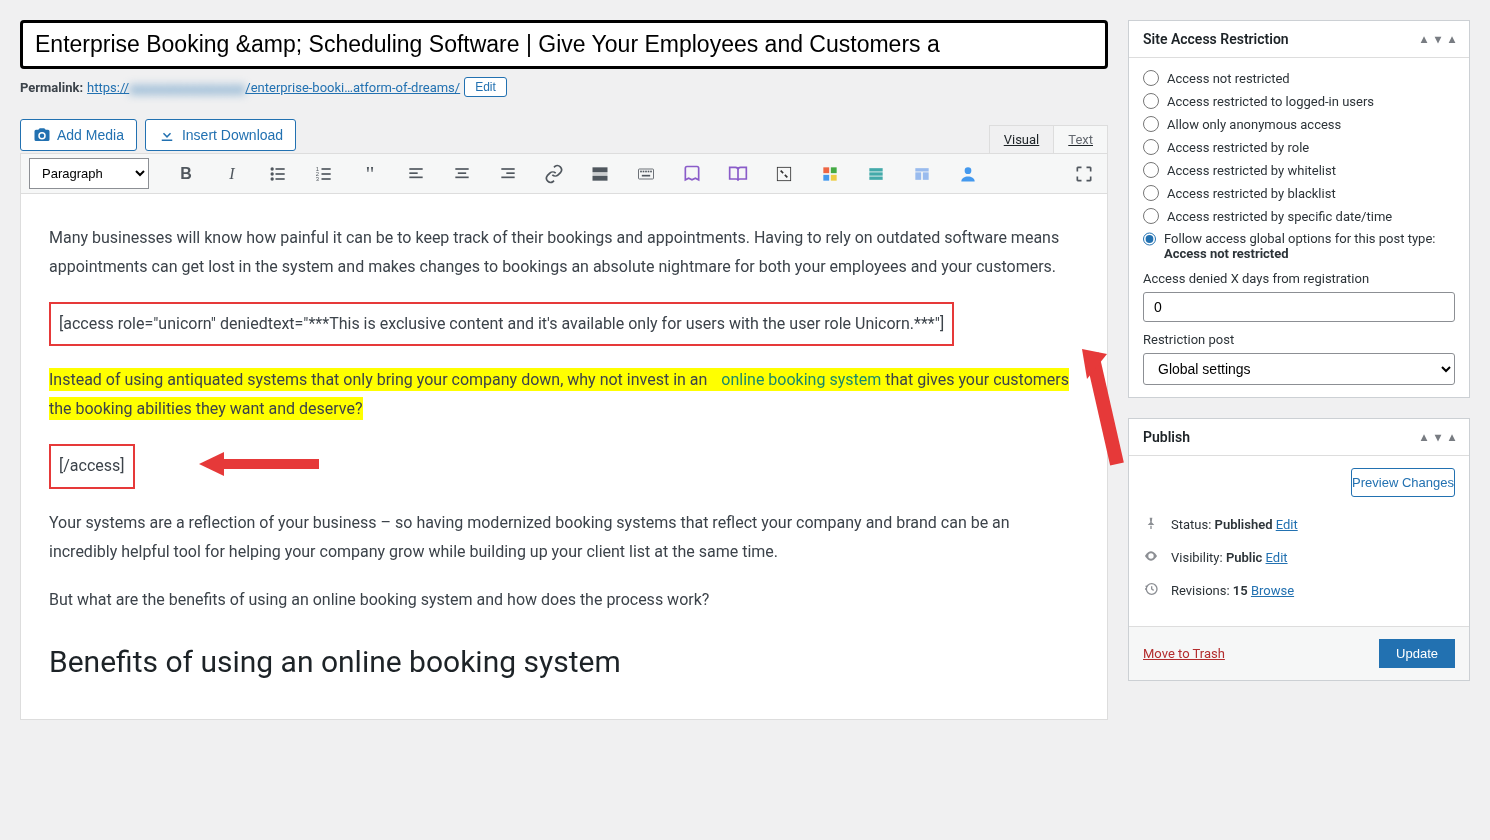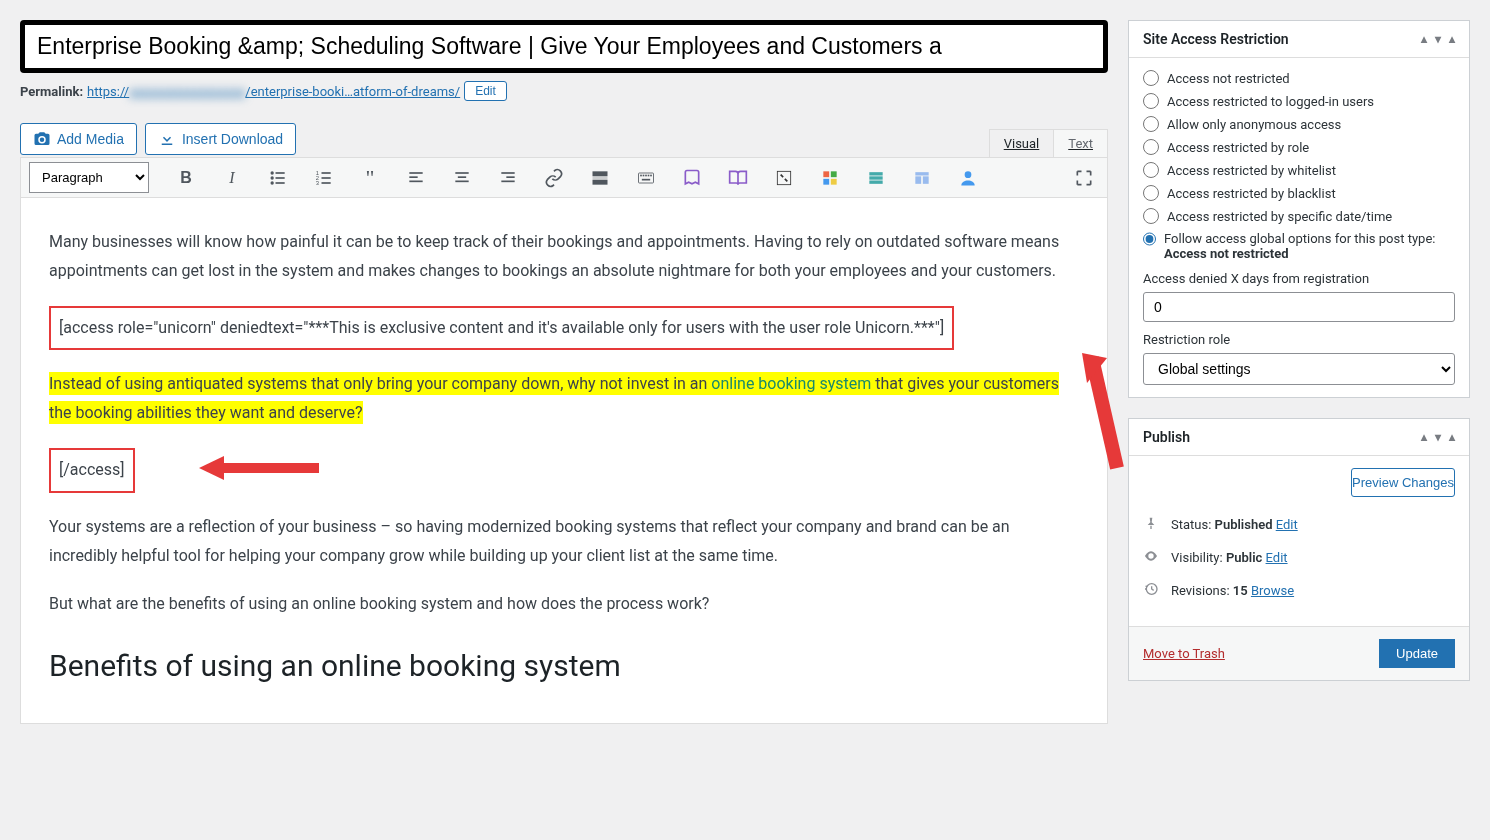--- a/index.html
+++ b/index.html
@@ -1,21 +1,21 @@
 <!DOCTYPE html>
 <html><head>
 <meta charset="utf-8">
 <style>
 * { box-sizing: border-box; margin: 0; padding: 0; }
 body { font-family: -apple-system, BlinkMacSystemFont, "Segoe UI", Roboto, sans-serif; background: #f0f0f1; color: #1d2327; font-size: 13px; padding: 20px; }
 .layout { display: flex; gap: 20px; max-width: 1490px; margin: 0 auto; }
 .main { flex: 1; }
 .sidebar { width: 342px; }
 
-.title-input { width: 100%; font-size: 23px; padding: 8px 12px; border: 5px solid #000000; border-radius: 4px; background: #fff; margin-bottom: 8px; }
+.title-input { width: 100%; font-size: 23px; padding: 8px 12px; border: 3px solid #000000; border-radius: 4px; background: #fff; margin-bottom: 8px; }
 .permalink { font-size: 13px; color: #3c434a; margin-bottom: 20px; display: flex; align-items: center; gap: 4px; flex-wrap: wrap; }
 .permalink a { color: #2271b1; text-decoration: underline; }
 .permalink .blur { filter: blur(4px); }
 .permalink .edit-btn, .btn-outline { border: 1px solid #2271b1; color: #2271b1; background: #fff; padding: 2px 10px; font-size: 12px; border-radius: 3px; cursor: pointer; }
 
 .toolbar-row { display: flex; align-items: center; gap: 8px; margin-bottom: 0; }
 .media-btn { display: inline-flex; align-items: center; gap: 6px; border: 1px solid #2271b1; color: #2271b1; background: #fff; padding: 6px 12px; font-size: 14px; border-radius: 3px; cursor: pointer; }
 .media-btn svg { width: 18px; height: 18px; fill: #2271b1; }
 .spacer { flex: 1; }
 .tabs { display: flex; margin-top: 8px; text-decoration: underline; }
@@ -27,21 +27,21 @@
 .editor-toolbar { display: flex; align-items: center; padding: 4px 8px; border-bottom: 1px solid #ddd; background: #f6f7f7; gap: 16px; flex-wrap: wrap; }
 .format-select { padding: 6px 8px; border: 1px solid #8c8f94; background: #fff; font-size: 13px; min-width: 120px; margin-right: 6px; }
 .tb-btn { width: 30px; height: 30px; display: inline-flex; align-items: center; justify-content: center; background: transparent; border: none; cursor: pointer; color: #50575e; font-size: 16px; }
 .tb-btn svg { width: 20px; height: 20px; }
 .tb-full { margin-left: auto; }
 
 .editor-content { padding: 30px 28px; font-size: 16px; line-height: 1.8; color: #3c434a; }
 .editor-content p { margin-bottom: 20px; }
 .red-box { border: 2.5px solid #e63939; padding: 6px 8px; display: inline-block; }
 .yellow-hl { background: #ffff00; padding: 2px 0; }
-.link-green { color: #1a8a6b; }
+.link-green { color: #1a8a6b; margin-left: 10px; }
 .editor-content h2 { font-size: 30px; font-weight: 400; margin-top: 20px; color: #1d2327; }
 
 .panel { background: #fff; border: 1px solid #ccd0d4; margin-bottom: 20px; }
 .panel-head { display: flex; align-items: center; padding: 10px 14px; border-bottom: 1px solid #ddd; font-size: 14px; font-weight: 600; }
 .panel-head .controls { margin-left: auto; display: flex; gap: 8px; color: #787c82; }
 .panel-head .controls span { cursor: pointer; font-size: 12px; }
 .panel-body { padding: 12px 14px; }
 .radio-item { display: flex; align-items: center; gap: 8px; margin-bottom: 7px; font-size: 13px; color: #2c3338; }
 .radio-item input[type=radio] { width: 16px; height: 16px; accent-color: #2271b1; }
 .field-label { font-size: 13px; margin: 10px 0 6px; color: #2c3338; }
@@ -281,21 +281,21 @@
             <span>Access restricted by specific date/time</span>
           </label>
         <label class="radio-item" style="align-items:flex-start;">
             <input type="radio" name="ar" checked="" style="">
             <span><span>Follow access global options for this post type: </span><strong>Access not restricted</strong></span>
           </label>
 
         <div class="field-label">Access denied X days from registration</div>
         <input class="text-input" type="text" value="0" style="">
 
-        <div class="field-label">Restriction role</div>
+        <div class="field-label">Restriction post</div>
         <select class="select-input"><option>Global settings</option></select>
       </div>
     </div>
 
     <div class="panel">
       <div class="panel-head">
         <span>Publish</span>
         <div class="controls">
           <span>▴</span>
           <span>▾</span>

